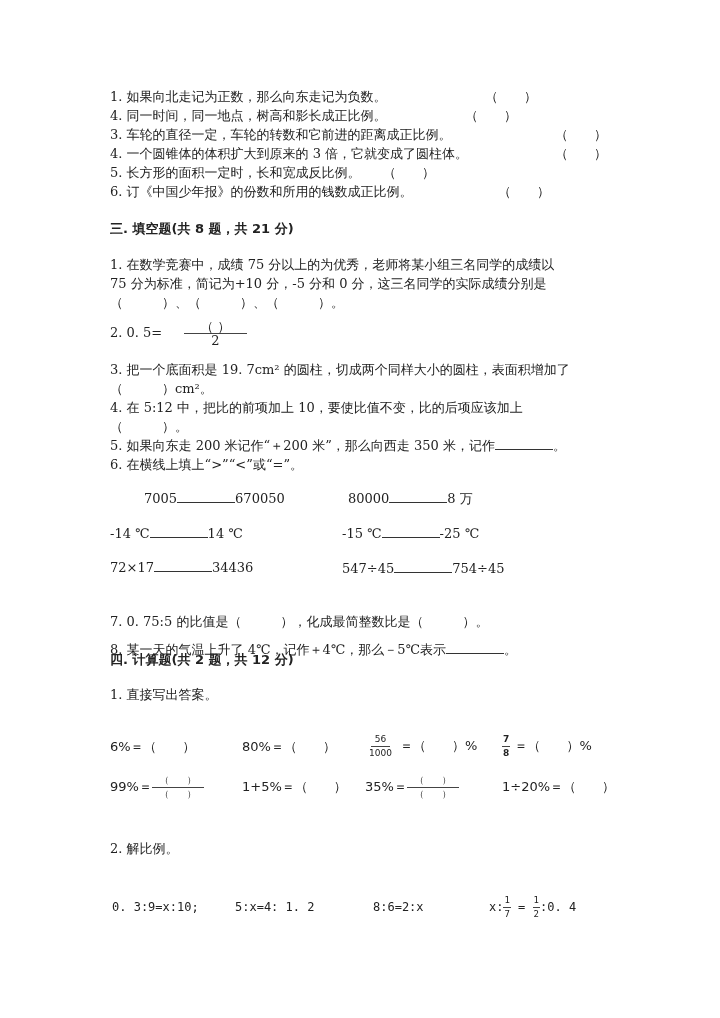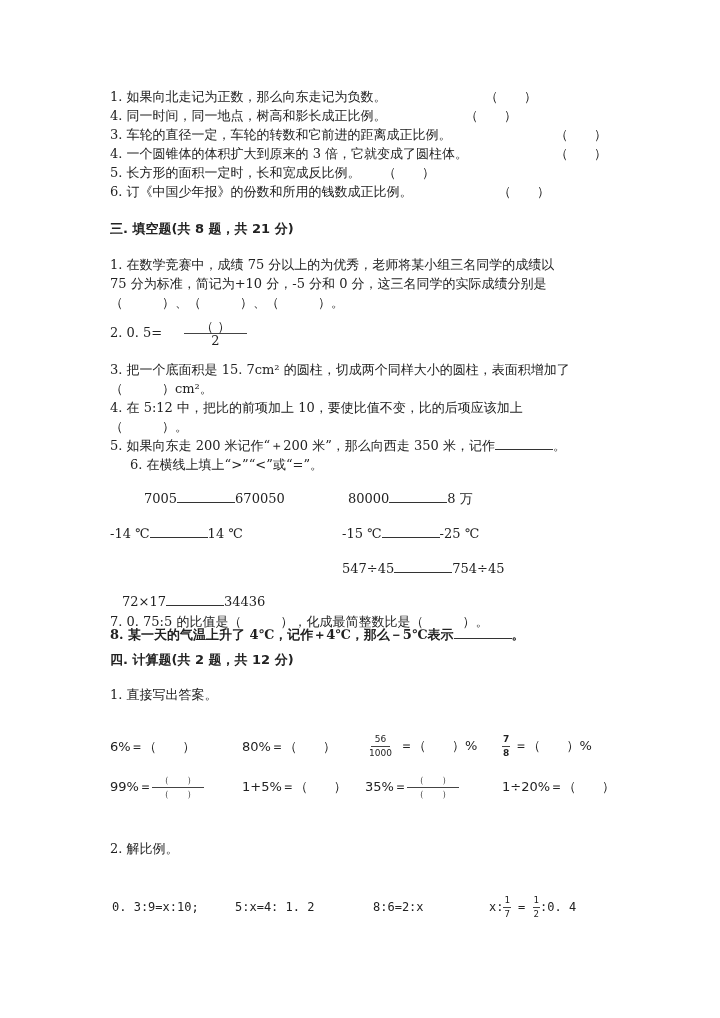--- a/index.html
+++ b/index.html
@@ -57,55 +57,55 @@
 <div class="abs" style="left:110px;top:293px;">（　　　）、（　　　）、（　　　）。</div>
 
 <div class="abs" style="left:110px;top:320px;">
   <span>2. 0. 5=</span>
   <span class="frac" style="margin:0 16px 0 18px;">
     <span class="num" style="padding:0 16px;">（ ）</span>
     <span class="den">2</span>
   </span>
 </div>
 
-<div class="abs" style="left:110px;top:360px;">3. 把一个底面积是 15. 7cm² 的圆柱，切成两个同样大小的圆柱，表面积增加了</div>
+<div class="abs" style="left:110px;top:360px;">3. 把一个底面积是 19. 7cm² 的圆柱，切成两个同样大小的圆柱，表面积增加了</div>
 <div class="abs" style="left:110px;top:379px;">（　　　）cm²。</div>
 
 <div class="abs" style="left:110px;top:398px;">4. 在 5:12 中，把比的前项加上 10，要使比值不变，比的后项应该加上</div>
 <div class="abs" style="left:110px;top:417px;">（　　　）。</div>
 
 <div class="abs" style="left:110px;top:436px;">
   <span>5. 如果向东走 200 米记作“＋200 米”，那么向西走 350 米，记作</span><span class="blank" style="width:58px;"></span><span>。</span>
 </div>
 
-<div class="abs" style="left:110px;top:455px;margin-left:20px;">6. 在横线上填上“&gt;”“&lt;”或“=”。</div>
+<div class="abs" style="left:110px;top:455px;">6. 在横线上填上“&gt;”“&lt;”或“=”。</div>
 
 <div class="abs" style="left:110px;top:489px;margin-left:34px;">
   <span>7005</span><span class="blank" style="width:58px;"></span><span>670050</span>
 </div>
 <div class="abs" style="left:348px;top:489px;">
   <span>80000</span><span class="blank" style="width:58px;"></span><span>8 万</span>
 </div>
 
 <div class="abs" style="left:110px;top:524px;">
   <span>-14 ℃</span><span class="blank" style="width:58px;"></span><span>14 ℃</span>
 </div>
 <div class="abs" style="left:342px;top:524px;">
   <span>-15 ℃</span><span class="blank" style="width:58px;"></span><span>-25 ℃</span>
 </div>
 
-<div class="abs" style="left:110px;top:592px;margin-left:12px;">
+<div class="abs" style="left:110px;top:558px;">
   <span>72×17</span><span class="blank" style="width:58px;"></span><span>34436</span>
 </div>
 <div class="abs" style="left:342px;top:559px;">
   <span>547÷45</span><span class="blank" style="width:58px;"></span><span>754÷45</span>
 </div>
 
 <div class="abs" style="left:110px;top:579px;margin-top:33px;">7. 0. 75:5 的比值是（　　　），化成最简整数比是（　　　）。</div>
-<div class="abs" style="left:110px;top:625px;font-weight:bold;">
+<div class="abs" style="left:110px;top:640px;">
   <span>8. 某一天的气温上升了 4℃，记作＋4℃，那么－5℃表示</span><span class="blank" style="width:58px;"></span><span>。</span>
 </div>
 
 <div class="abs heading" style="left:110px;top:650px;">四. 计算题(共 2 题，共 12 分)</div>
 
 <div class="abs" style="left:110px;top:685px;">1. 直接写出答案。</div>
 
 <div class="abs sans" style="left:110px;top:737px;">6%＝（　　）</div>
 <div class="abs sans" style="left:242px;top:737px;">80%＝（　　）</div>
 <div class="abs sans" style="left:365px;top:733px;">

